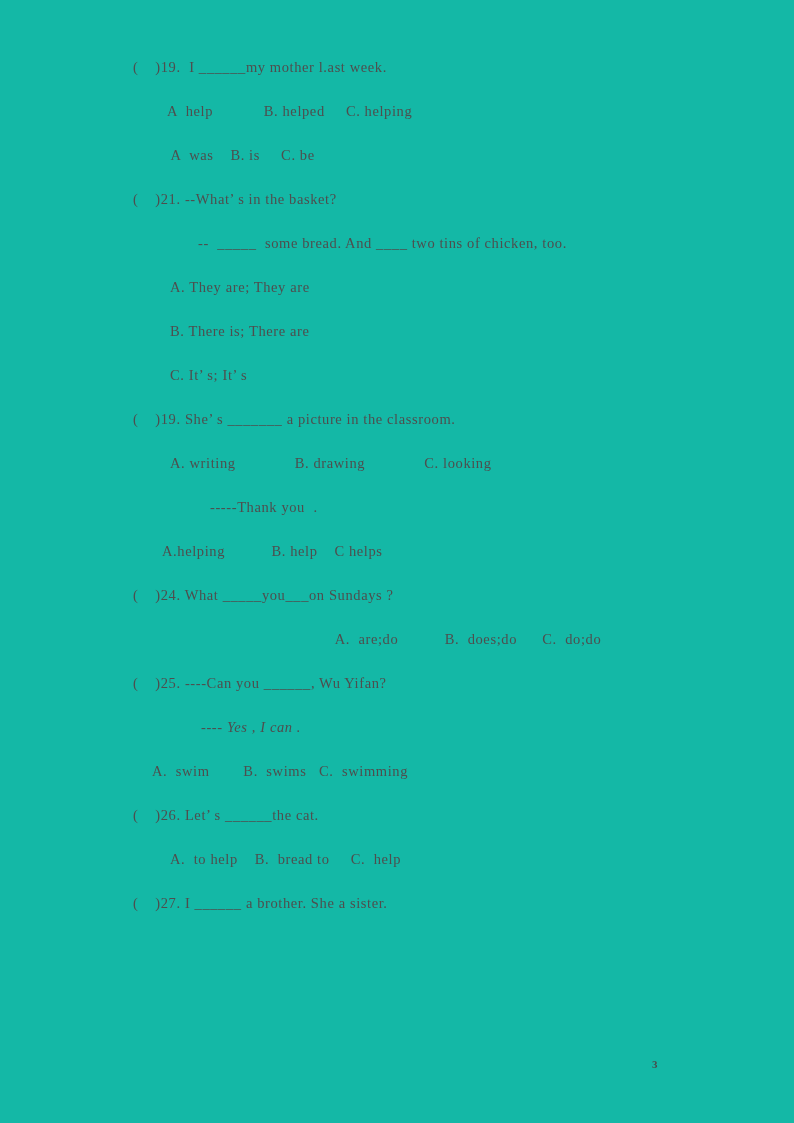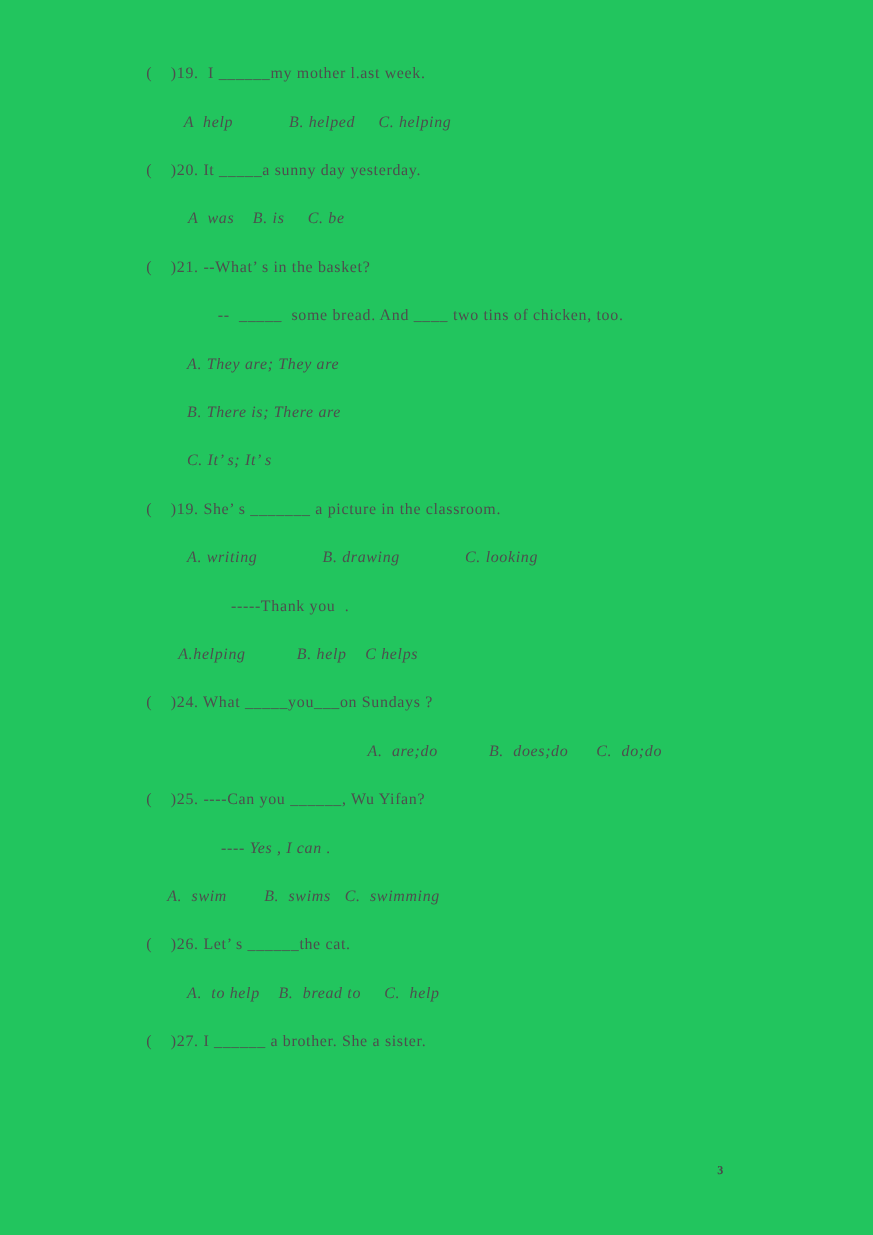--- a/index.html
+++ b/index.html
@@ -13,21 +13,21 @@
     position: relative;
     font-family: "Liberation Serif", "DejaVu Serif", serif;
     color: #4a4a4a;
     overflow: hidden;
   }
   .page {
     position: absolute;
     left: 0; top: 0;
     width: 794px;
     height: 1123px;
-    background: #22c55e;
+    background: #14b8a6;
   }
   .doc-body {
     position: absolute;
     left: 133px;
     top: 60px;
     width: 600px;
   }
   .line {
     font-size: 14.5px;
     line-height: 1;
@@ -35,21 +35,20 @@
     white-space: pre;
     color: #4e4e4e;
     height: 20px;
     margin: 0;
   }
   .q-line {
     margin-bottom: 24px;
   }
   .opt-line {
     margin-bottom: 24px;
-    font-style: italic;
   }
   .sub-line {
     margin-bottom: 24px;
   }
   
   .ind-0  { padding-left: 0px; }
   .ind-1  { padding-left: 34px; }
   .ind-2  { padding-left: 37px; }
   .ind-4  { padding-left: 19px; }
   .ind-5  { padding-left: 65px; }
@@ -72,21 +71,20 @@
 </head>
 <body>
 
 <div class="page">
 
   <div class="doc-body">
 
     <div class="line q-line ind-0">(    )19.  I ______my mother l.ast week.</div>
     <div class="line opt-line ind-1">A  help            B. helped     C. helping</div>
 
-    <div class="line q-line ind-0">(    )20. It _____a sunny day yesterday.</div>
     <div class="line opt-line ind-1"> A  was    B. is     C. be</div>
 
     <div class="line q-line ind-0">(    )21. --What’ s in the basket?</div>
     <div class="line sub-line ind-5">--  _____  some bread. And ____ two tins of chicken, too.</div>
     <div class="line opt-line ind-2">A. They are; They are</div>
     <div class="line opt-line ind-2">B. There is; There are</div>
     <div class="line opt-line ind-2">C. It’ s; It’ s</div>
 
     <div class="line q-line ind-0">(    )19. She’ s _______ a picture in the classroom.</div>
     <div class="line opt-line ind-2">A. writing              B. drawing              C. looking</div>

